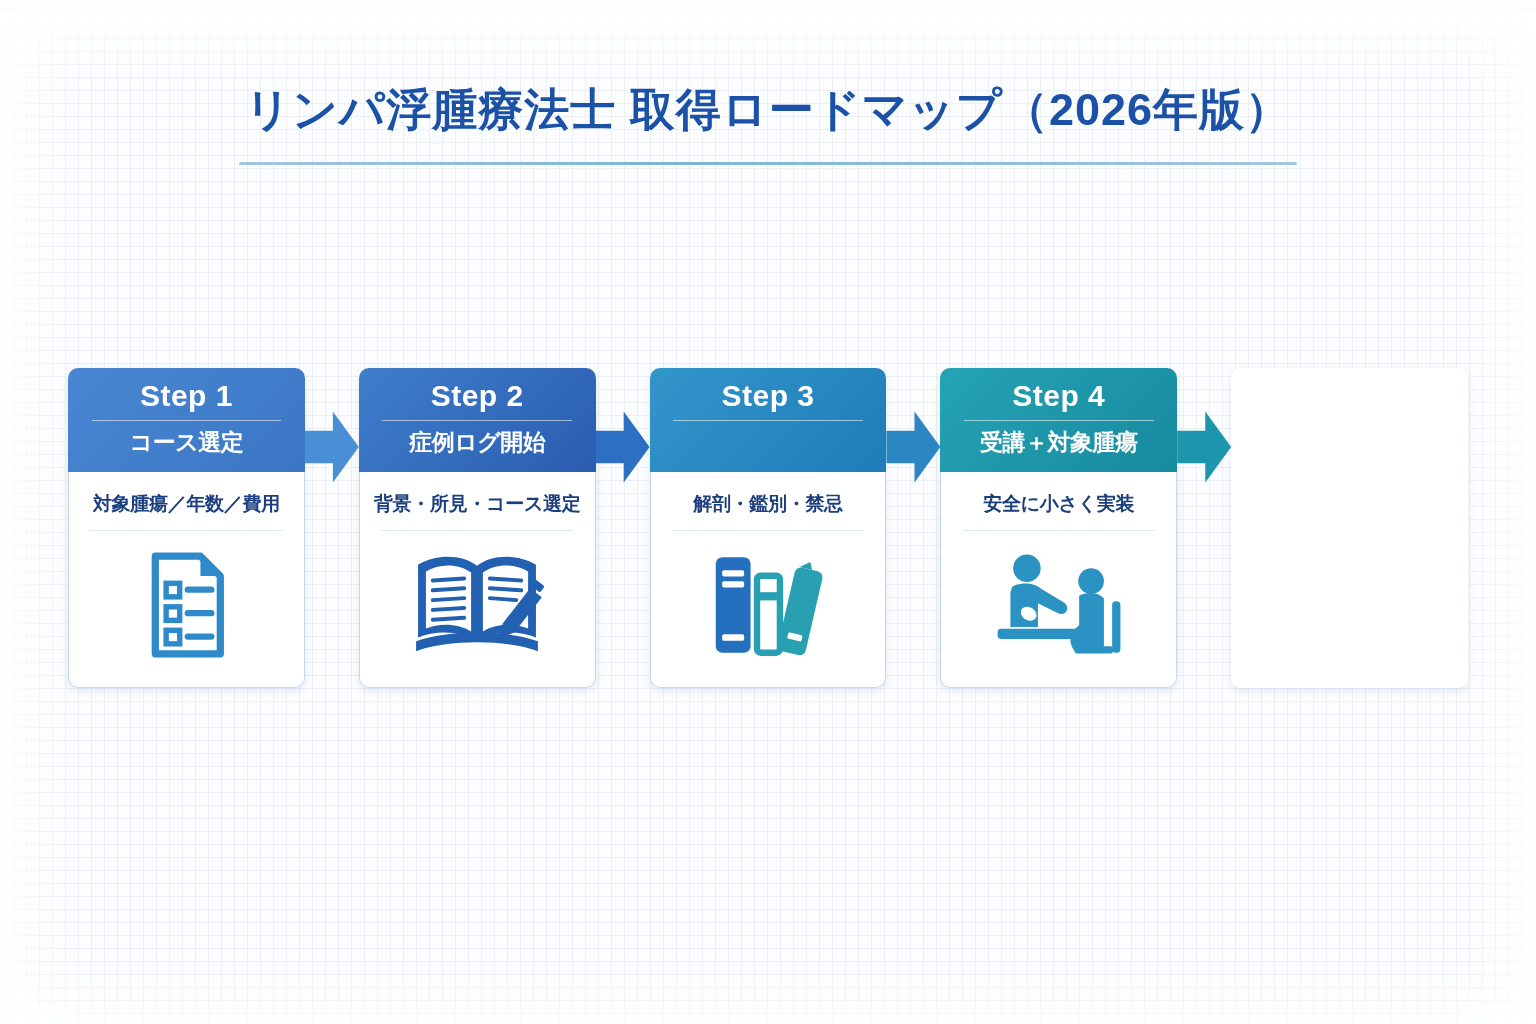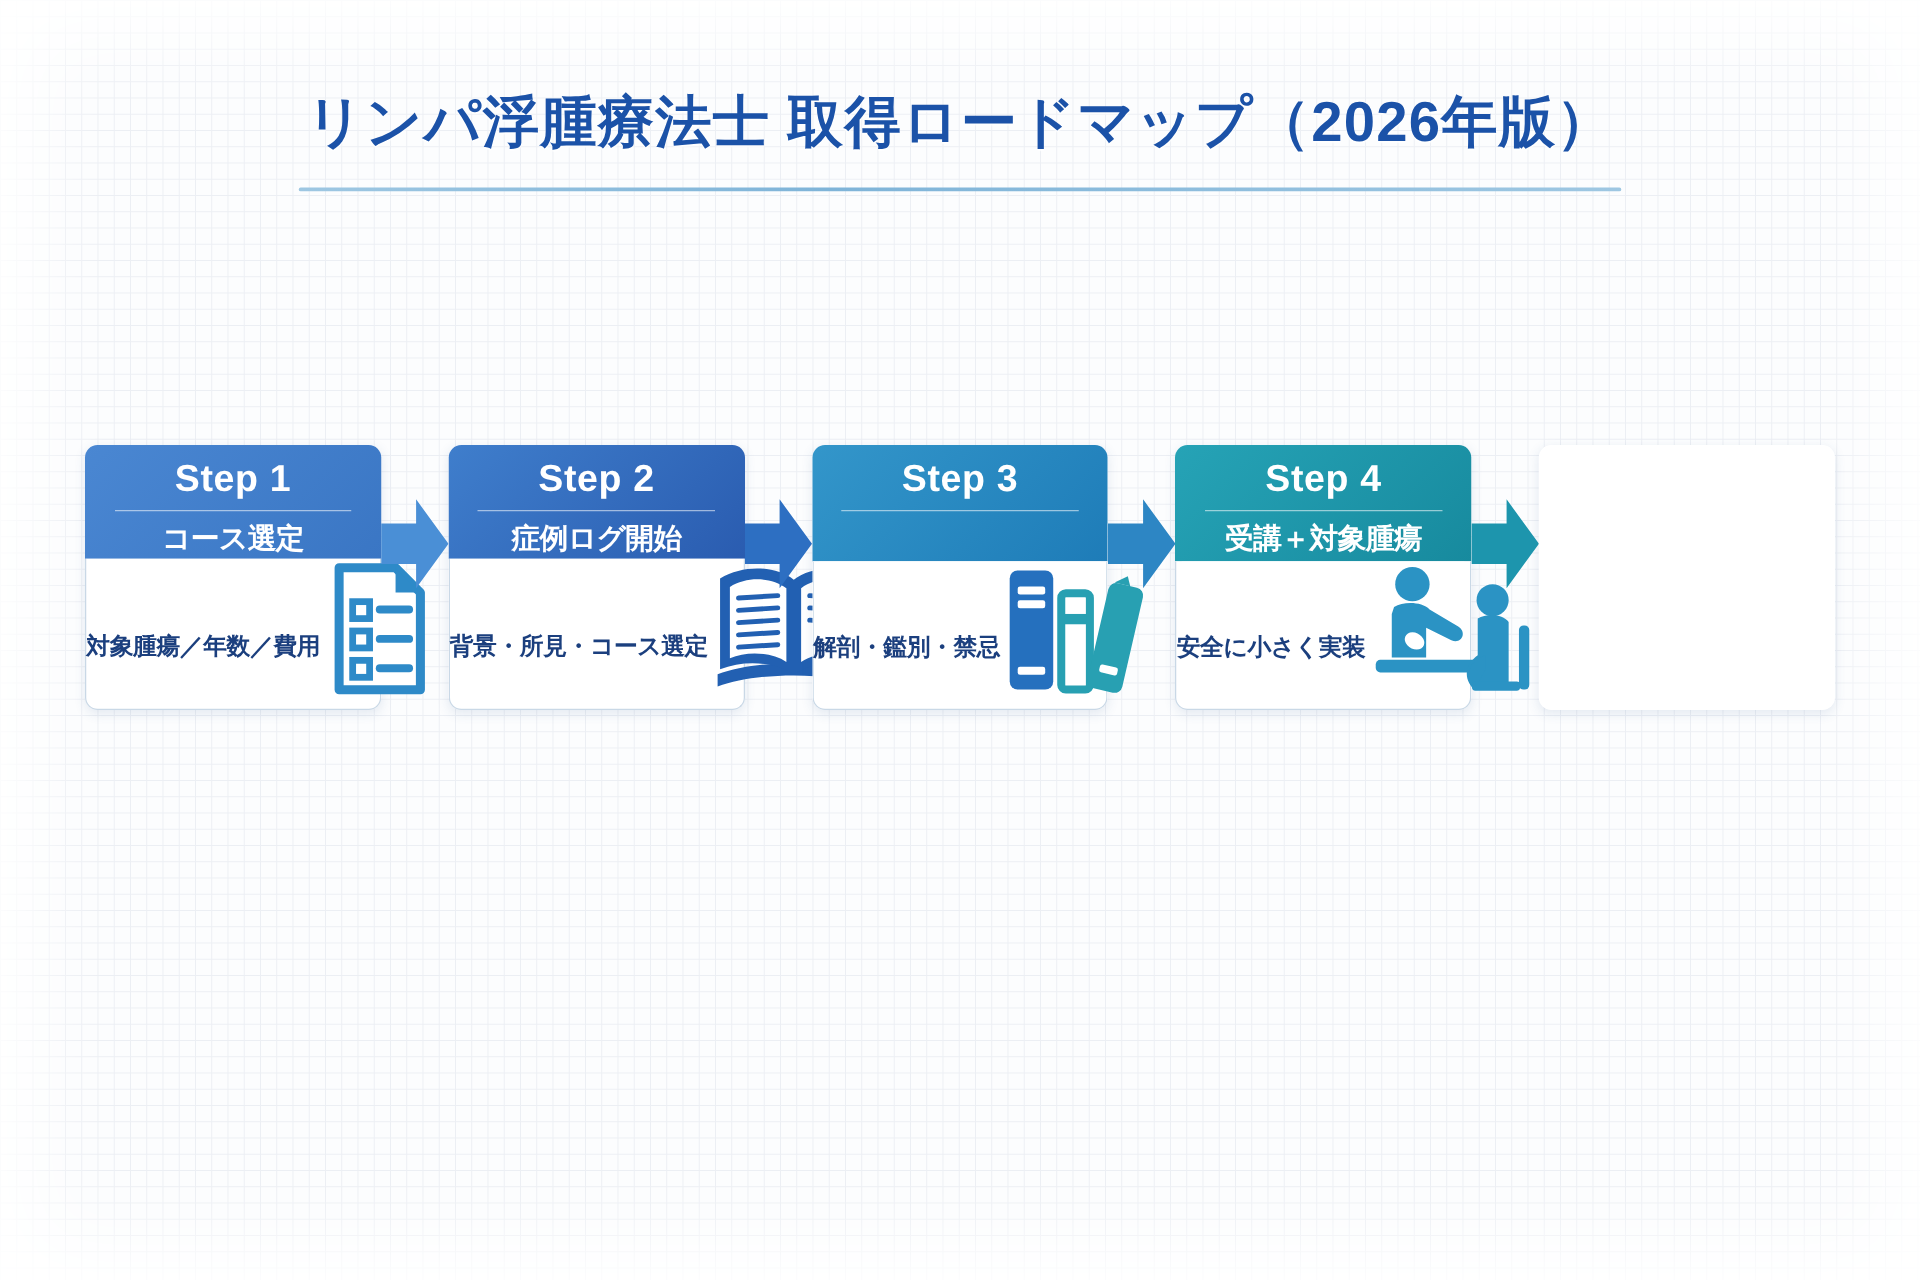--- a/index.html
+++ b/index.html
@@ -11,39 +11,39 @@
   .canvas{
     position:relative;width:1536px;height:1024px;
     background-color:#fcfdfe;
     background-image:
       linear-gradient(#eceff4 1px, transparent 1px),
       linear-gradient(90deg, #eceff4 1px, transparent 1px);
     background-size:13px 13px;
     box-shadow:inset 0 0 60px 30px rgba(255,255,255,.95);
   }
   
-  .title-wrap{padding-top:68px;text-align:center;}
+  .title-wrap{padding-top:68px;text-align:center;margin-top:12px;}
   .page-title{
     margin:0;
     font-size:45px;font-weight:800;letter-spacing:1px;
     color:#1b52a8;white-space:nowrap;
     text-shadow:0 1px 1px rgba(255,255,255,.8);
   }
   .title-underline{
     width:1058px;height:3px;margin:22px auto 0;
     background:linear-gradient(90deg,#9ec7e2,#7fb4d8 40%,#9ec7e2);
     border-radius:2px;
   }
   
   .steps-row{
     width:1400px;margin:203px auto 0;
     display:flex;align-items:flex-start;
   }
   .step-card{
-    flex:1;min-width:0;height:212px;
+    flex:1;min-width:0;height:320px;
     border-radius:10px;
     box-shadow:0 3px 9px rgba(50,90,150,.12);
     background:#fff;
     display:flex;flex-direction:column;
   }
   .card-header{
     height:104px;border-radius:10px 10px 0 0;
     color:#fff;text-align:center;
     display:flex;flex-direction:column;align-items:center;
   }
@@ -55,21 +55,21 @@
     margin:7px auto 0;border:0;
   }
   .step-title{
     margin-top:6px;font-size:23px;font-weight:800;
     white-space:nowrap;letter-spacing:-.5px;
   }
   .card-body{
     flex:1;background:#fff;
     border:1px solid #c9d8e6;border-top:none;
     border-radius:0 0 10px 10px;
-    display:flex;flex-direction:row;align-items:center;
+    display:flex;flex-direction:column;align-items:center;
   }
   .step-subtitle{
     margin-top:19px;font-size:19px;font-weight:700;color:#1b3f7e;
     white-space:nowrap;letter-spacing:-.3px;
   }
   .body-rule{
     width:82%;height:1px;background:#e0e8f1;margin:13px auto 0;border:0;
   }
   .icon-box{
     flex:1;display:flex;align-items:center;justify-content:center;

